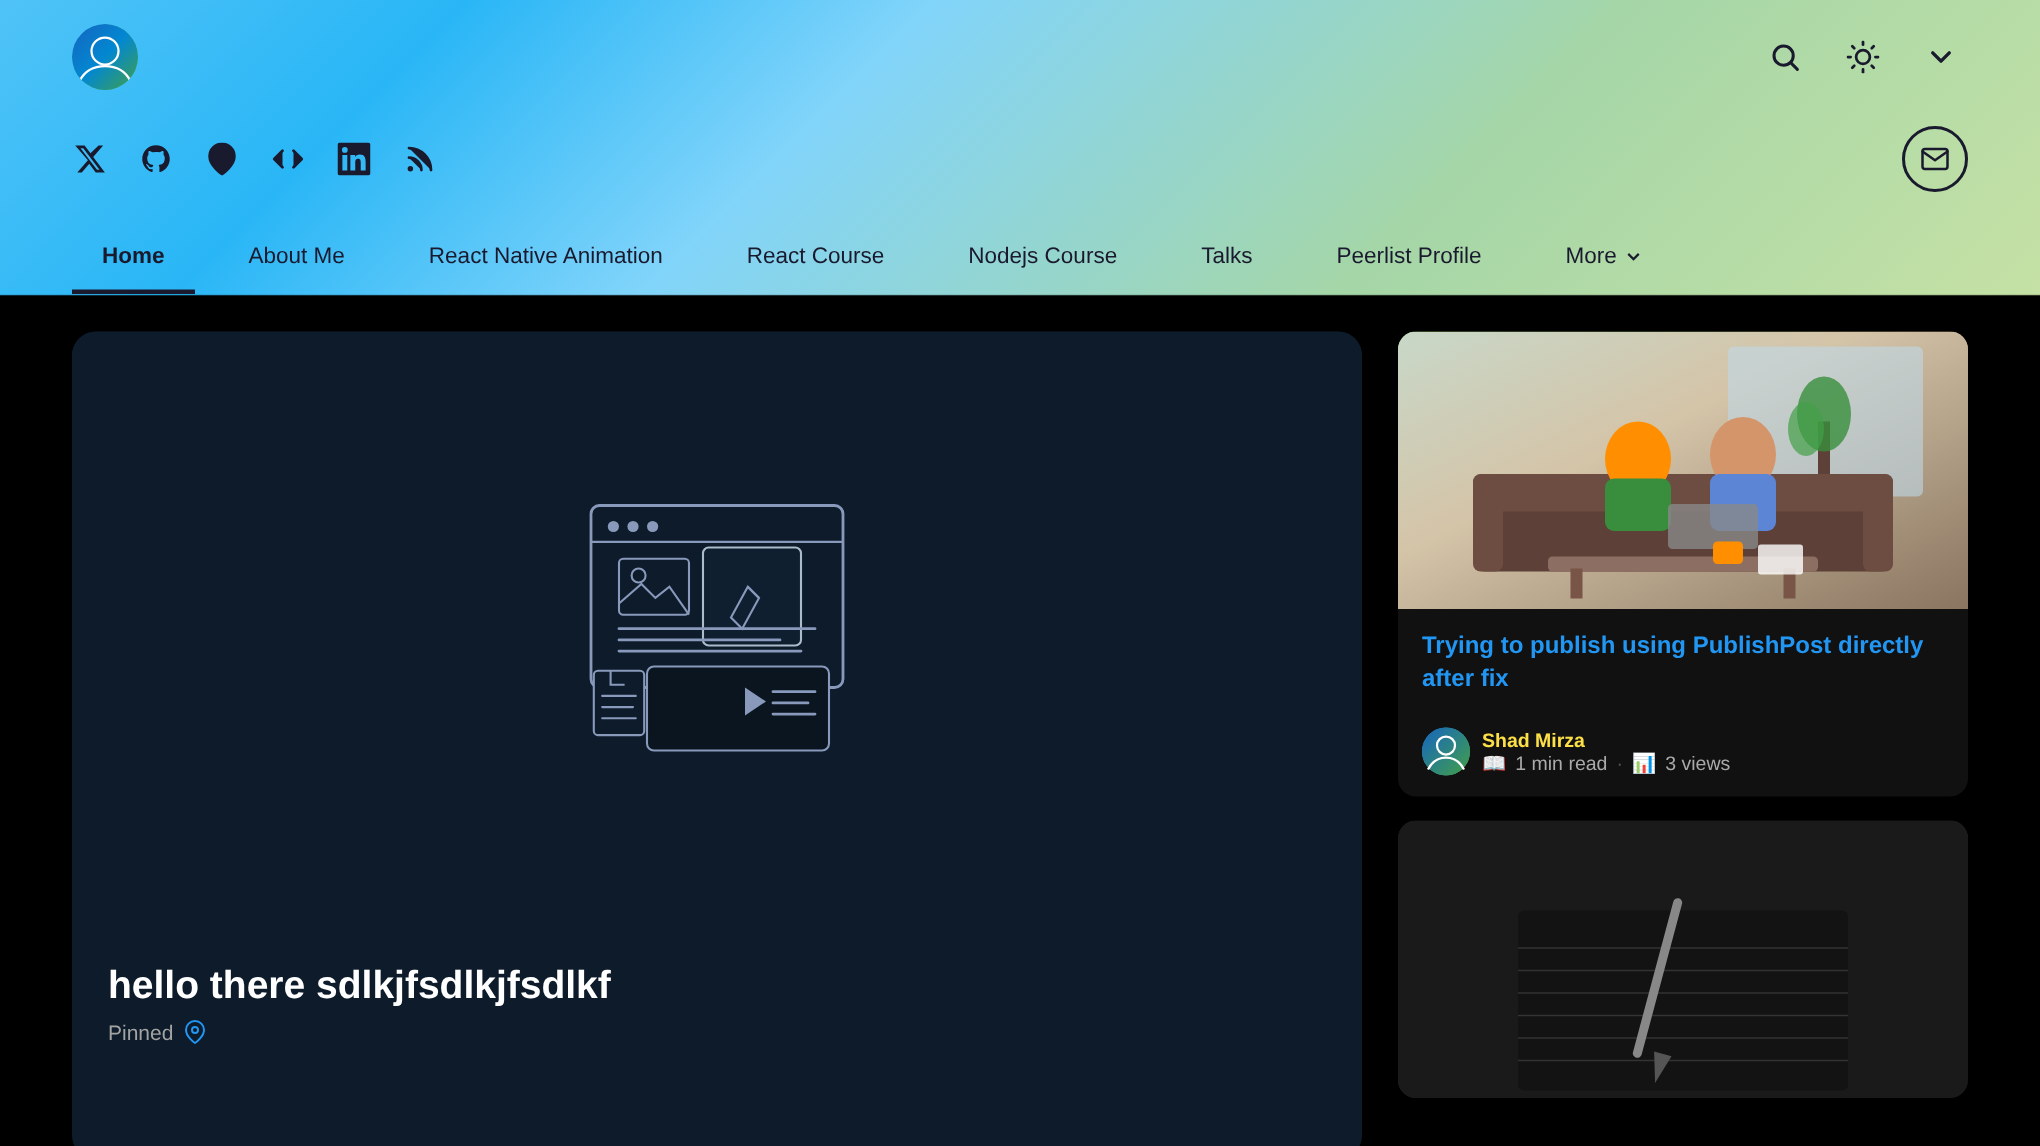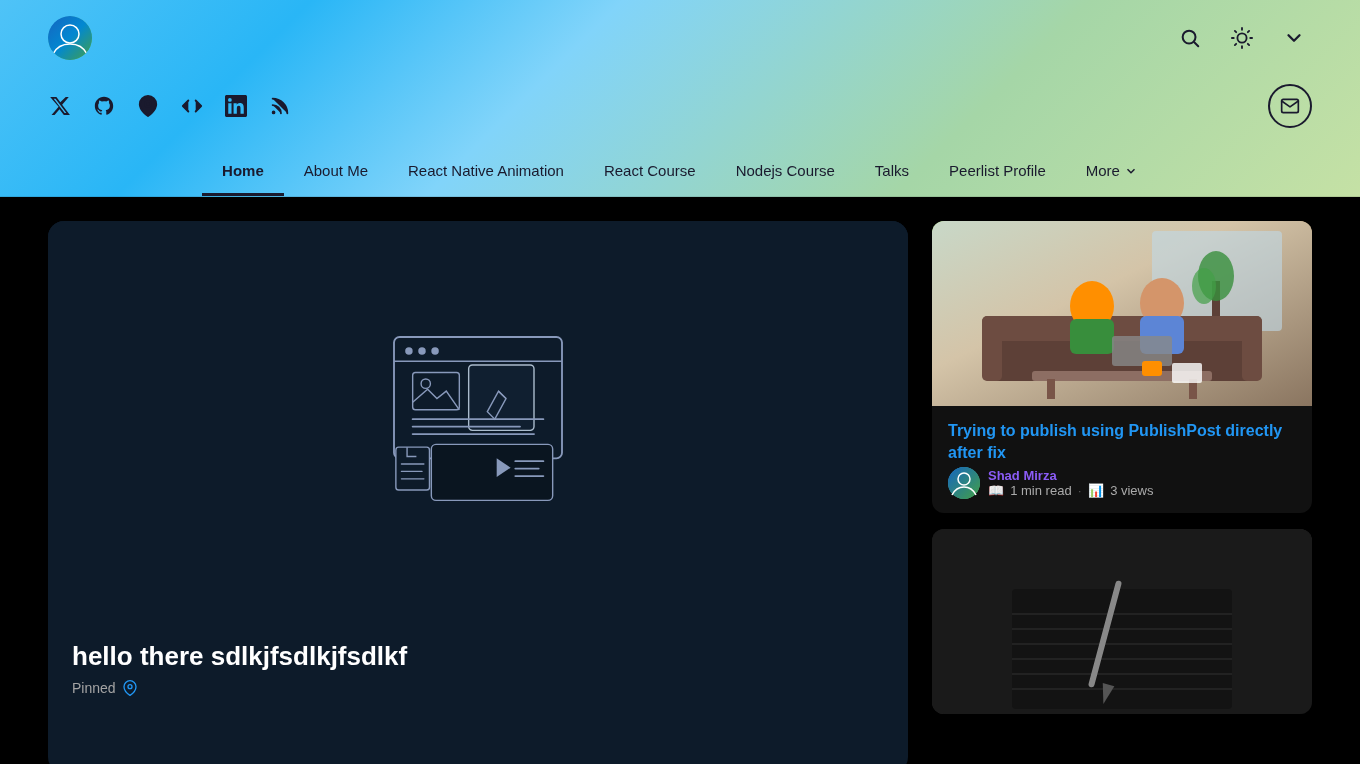--- a/index.html
+++ b/index.html
@@ -111,24 +111,23 @@
       justify-content: center;
       cursor: pointer;
       color: #1a1a2e;
     }
     .mail-btn svg { width: 20px; height: 20px; }
 
     
     .nav-tabs {
       display: flex;
       align-items: center;
-      gap: 0;
+      gap: 16px;
       padding: 0 48px;
       border-bottom: 1px solid rgba(0,0,0,0.1);
-      justify-content: center;
     }
     .nav-tab {
       padding: 14px 20px;
       font-size: 15px;
       font-weight: 500;
       color: #1a1a2e;
       cursor: pointer;
       border-bottom: 3px solid transparent;
       text-decoration: none;
       white-space: nowrap;
@@ -219,21 +218,21 @@
       align-items: center;
       justify-content: center;
     }
     .article-card-body {
       padding: 14px 16px;
     }
     .article-card-title {
       font-size: 16px;
       font-weight: 700;
       color: #2196f3;
-      margin-bottom: 2px;
+      margin-bottom: 20px;
       line-height: 1.4;
     }
     .article-meta {
       display: flex;
       align-items: center;
       gap: 8px;
     }
     .author-avatar {
       width: 32px;
       height: 32px;
@@ -243,21 +242,21 @@
     }
     .article-meta-text {
       display: flex;
       align-items: center;
       gap: 6px;
       font-size: 13px;
       color: #aaa;
     }
     .author-name {
       font-weight: 600;
-      color: #8b5cf6;
+      color: #fde047;
       font-size: 13px;
     }
     .meta-dot { color: #555; }
   </style>
 </head>
 <body>
 
 <div class="header-area">
 
   <div class="top-nav">

